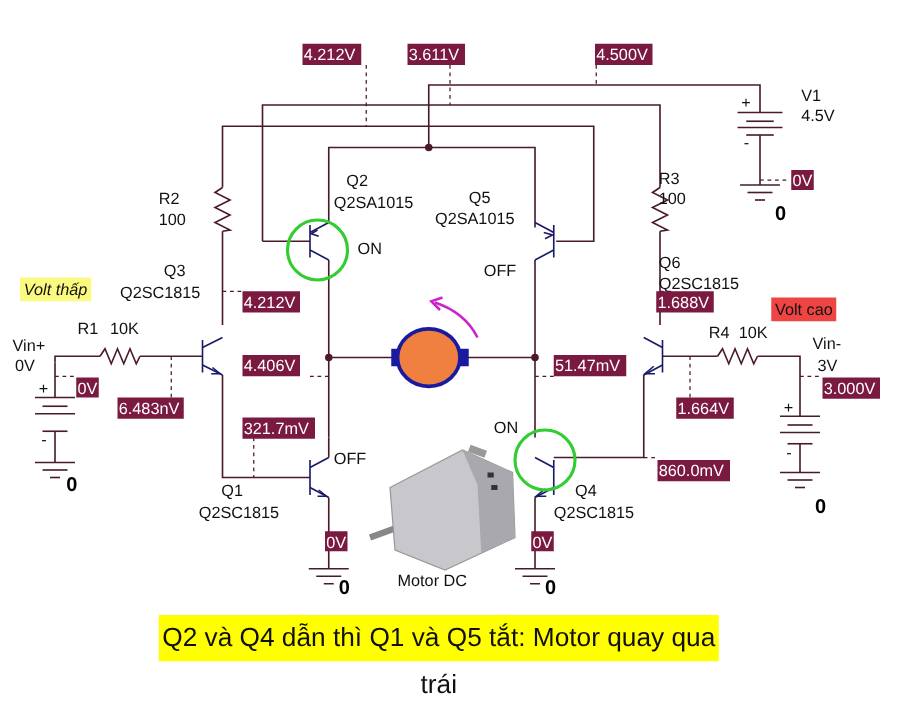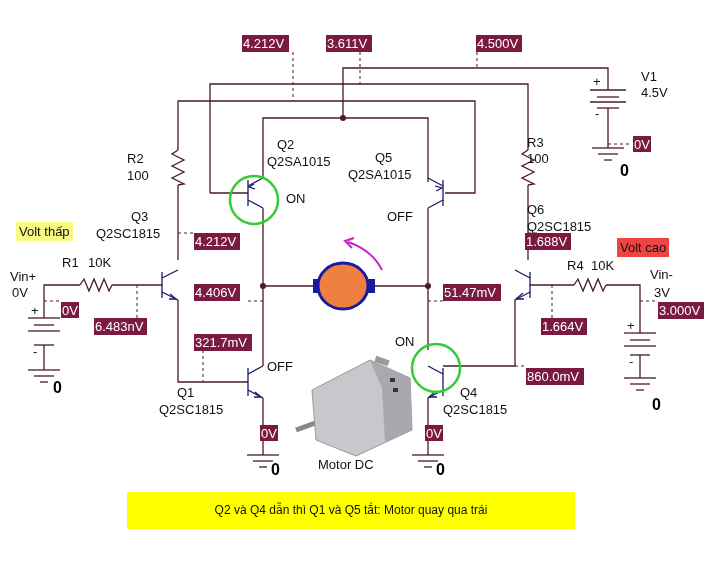--- a/index.html
+++ b/index.html
@@ -7,21 +7,21 @@
   svg { position:absolute; left:0; top:0; }
   .wire { stroke:#4a1a2a; stroke-width:1.3; fill:none; }
   .dash { stroke:#4a1a2a; stroke-width:1; stroke-dasharray:3,3; fill:none; }
   .tr { stroke:#1a1a6a; stroke-width:1.3; fill:none; }
   .lbl { font-family:"Liberation Sans", sans-serif; font-size:13px; fill:#111; }
   .gnd0 { font-family:"Liberation Sans", sans-serif; font-size:16px; font-weight:bold; fill:#000; }
   .probe-bg { fill:#7a1a40; }
   .probe-tx { font-family:"Liberation Sans", sans-serif; font-size:13px; fill:#ffffff; }
   .note { position:absolute; font-size:13px; padding:2px 3px; color:#111; }
   .caption { position:absolute; left:127px; top:492px; width:448px; height:37px; background:#ffff00;
-             font-size:12px; line-height:37px; text-align:center; color:#111; }
+             font-size:21px; line-height:37px; text-align:center; color:#111; }
 </style>
 </head>
 <body>
 
 <svg width="728" height="562">
 
   <g>
     <polyline class="wire" points="178,150 178,101 475,101 475,193 445,193"></polyline>
     <polyline class="wire" points="210,193 210,84 528,84 528,150"></polyline>
     <polyline class="wire" points="343,118 343,68 608,68 608,90"></polyline>
@@ -299,15 +299,15 @@
   <g>
       <rect class="probe-bg" x="658" y="302" width="46" height="17"></rect>
       <text class="probe-tx" x="659" y="315">3.000V</text>
     </g>
   <g>
       <rect class="probe-bg" x="526" y="368" width="58" height="17"></rect>
       <text class="probe-tx" x="527" y="381">860.0mV</text>
     </g>
 </svg>
 
-<div class="note" style="left:16px;top:222px;background:#fafa80;">Volt thấp</div>
+<div class="note" style="left:16px;top:222px;background:#fafa80;font-style:italic;">Volt thấp</div>
 <div class="note" style="left:617px;top:238px;background:#ef4444;">Volt cao</div>
 <div class="caption">Q2 và Q4 dẫn thì Q1 và Q5 tắt: Motor quay qua trái</div>
 
 </body></html>

